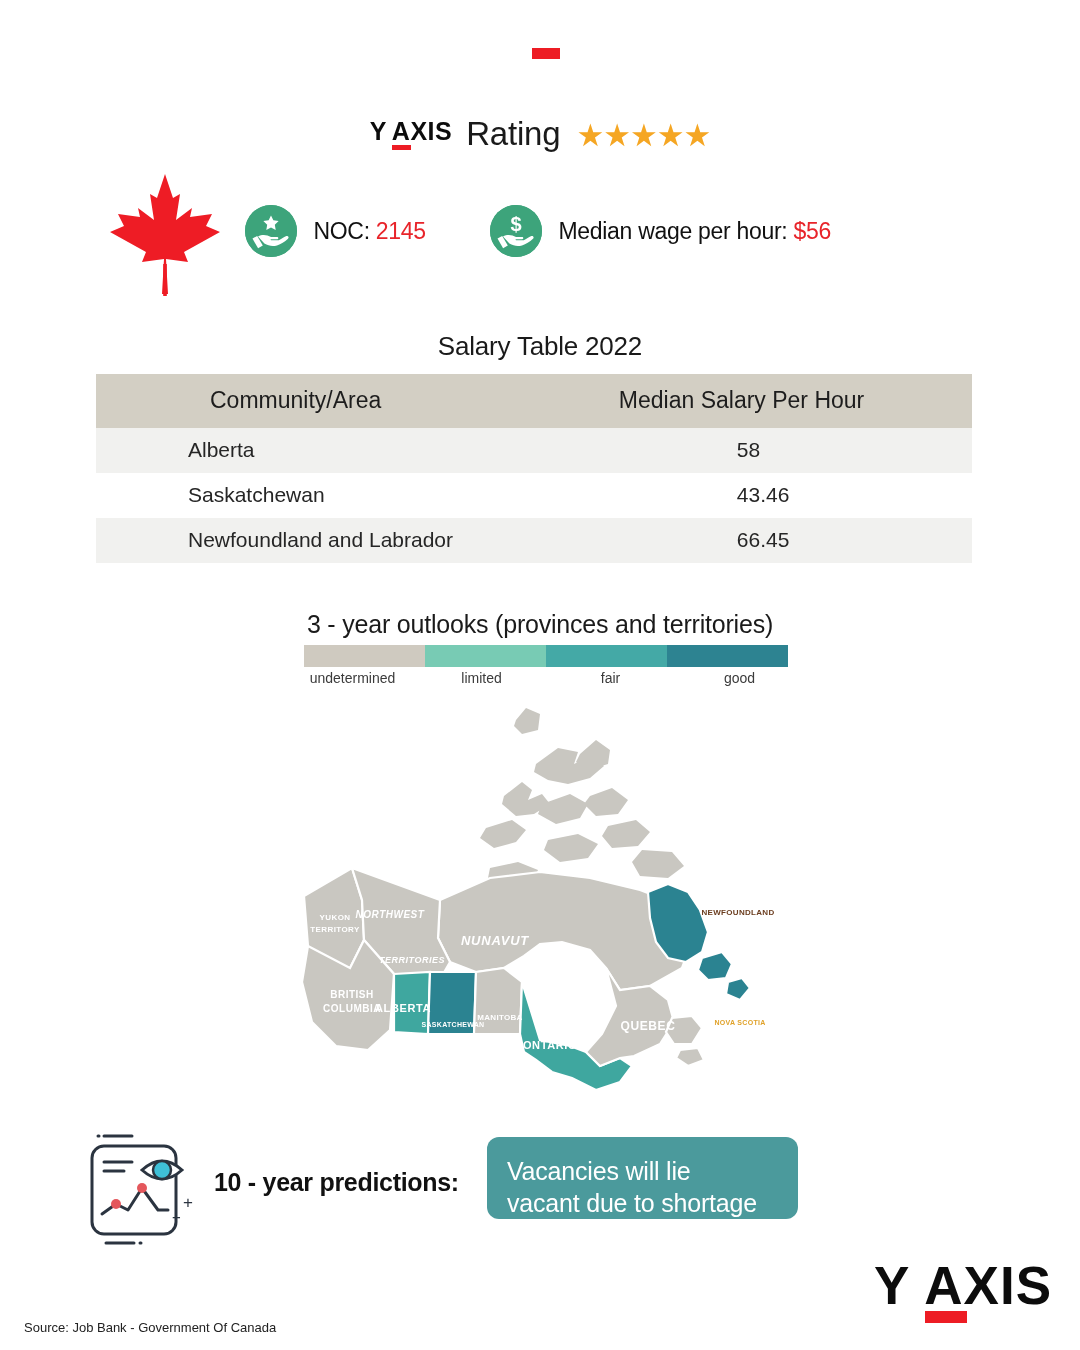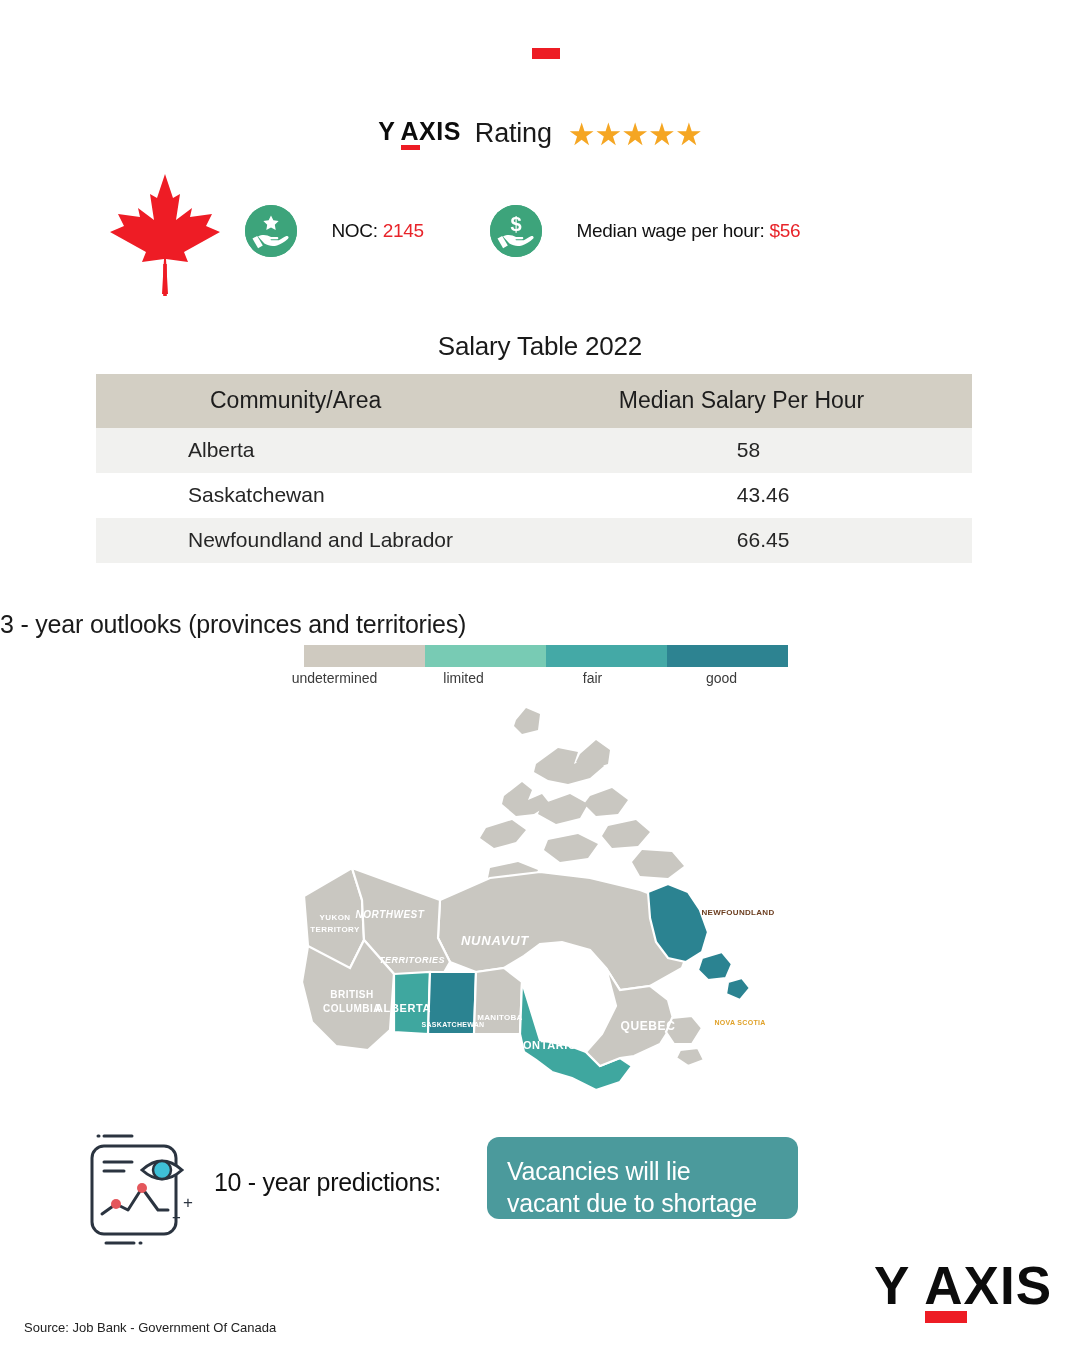--- a/index.html
+++ b/index.html
@@ -68,21 +68,21 @@
     position: absolute;
     left: 0;
     bottom: -4px;
     width: 19px;
     height: 5px;
     background: #ed1c24;
   }
   .rating-label {
     display: inline-block;
     vertical-align: middle;
-    font-size: 27px;
+    font-size: 33px;
     color: #1a1a1a;
     margin-left: 14px;
     margin-right: 16px;
     letter-spacing: -0.2px;
     text-align: center;
   }
   .stars {
     display: inline-block;
     vertical-align: middle;
     color: #f5a623;
@@ -121,22 +121,22 @@
     height: 52px;
     border-radius: 50%;
     background: #3da47b;
     vertical-align: middle;
     position: relative;
   }
   .badge-icon svg { position: absolute; left: 0; top: 0; }
   .badge-text {
     display: inline-block;
     vertical-align: middle;
-    font-size: 19px;
-    margin-left: 30px;
+    font-size: 23px;
+    margin-left: 12px;
     color: #111111;
     letter-spacing: -0.3px;
   }
   .badge-value { color: #e8242a; }
 
   
   .table-title {
     position: absolute;
     top: 331px;
     left: 0;
@@ -173,38 +173,38 @@
   .salary-table td.c2 { padding-left: 140px; }
   .salary-table tbody tr:nth-child(odd) td { background: #f1f1ef; }
   .salary-table tbody tr:nth-child(even) td { background: #ffffff; }
 
   
   .outlook-title {
     position: absolute;
     top: 610px;
     left: 0;
     width: 1080px;
-    text-align: left;
+    text-align: center;
     font-size: 25px;
     color: #1a1a1a;
     letter-spacing: -0.2px;
   }
   .legend {
     position: absolute;
     top: 645px;
     left: 304px;
     width: 484px;
     height: 22px;
     display: flex;
   }
   .legend-seg { flex: 1 1 0; height: 22px; }
   .legend-labels {
     position: absolute;
     top: 670px;
-    left: 270px;
+    left: 288px;
     width: 516px;
     height: 20px;
     display: flex;
   }
   .legend-label {
     flex: 1 1 0;
     text-align: center;
     font-size: 14px;
     color: #3b3b3b;
   }
@@ -225,21 +225,21 @@
     left: 80px;
     top: 1126px;
     width: 124px;
     height: 124px;
   }
   .pred-label {
     position: absolute;
     left: 214px;
     top: 1168px;
     font-size: 25px;
-    font-weight: normal;
+    font-weight: bold;
     color: #111111;
     letter-spacing: -0.3px;
   }
   .pred-box {
     position: absolute;
     left: 487px;
     top: 1137px;
     width: 311px;
     height: 82px;
     background: #4b9a9c;

